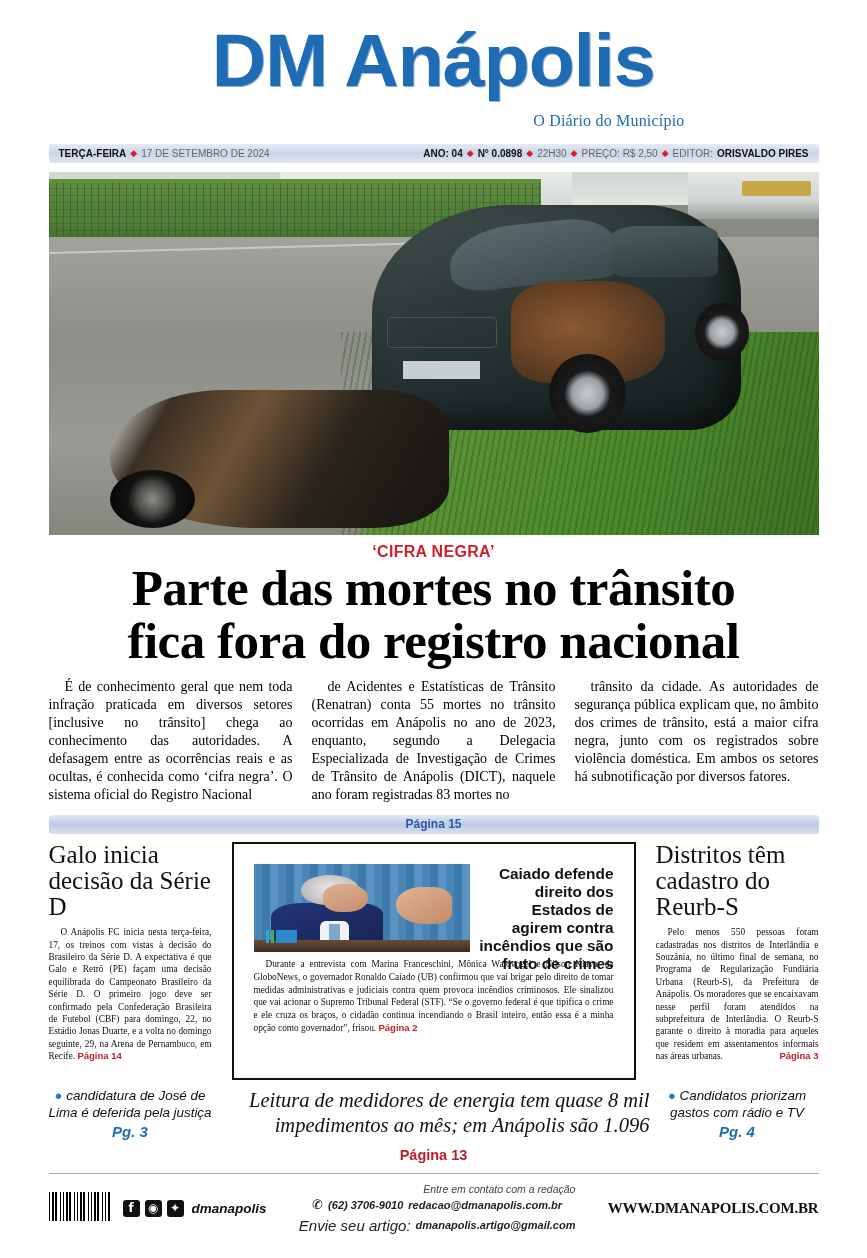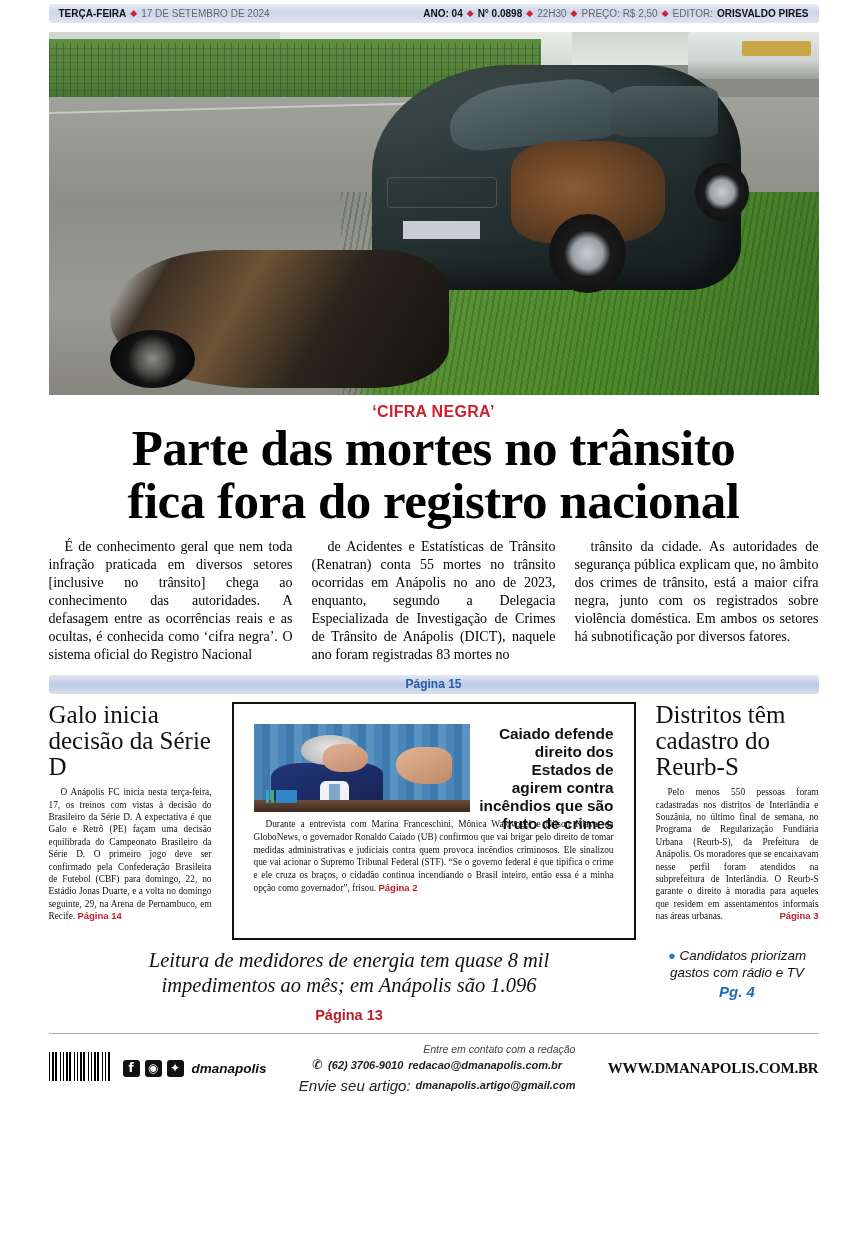--- a/index.html
+++ b/index.html
@@ -404,20 +404,21 @@
   .teaser-mid {
     flex: 1;
     text-align: center;
   }
   .teaser-mid-head {
     font-family: "Liberation Serif", serif;
     font-style: italic;
     font-size: 20.5px;
     line-height: 1.2;
     color: #111;
+    text-align: right;
   }
   .teaser-mid-pg {
     margin-top: 9px;
     font-family: "Liberation Sans", sans-serif;
     font-weight: bold;
     font-size: 14.5px;
     color: #b5202c;
   }
 
   
@@ -486,20 +487,26 @@
     font-size: 15px;
     color: #111;
     letter-spacing: -0.2px;
   }
 </style>
 </head>
 <body>
 
 <div class="page">
 
+  <div class="masthead">
+    <div class="logo-wrap">
+      <div class="logo-title">DM Anápolis</div>
+      <div class="logo-sub">O Diário do Município</div>
+    </div>
+  </div>
 
   <div class="datebar">
     <div class="datebar-left">
       <span class="db-strong">TERÇA-FEIRA</span>
       <span class="diamond">◆</span>
       <span class="db-norm">17 DE SETEMBRO DE 2024</span>
     </div>
     <div class="datebar-right">
       <span class="db-strong">ANO: 04</span>
       <span class="diamond">◆</span>
@@ -594,20 +601,27 @@
     <div class="tri-side">
       <div class="side-head">Distritos têm cadastro do Reurb-S</div>
       <div class="side-body">
         <p><span>Pelo menos 550 pessoas foram cadastradas nos distritos de Interlândia e Souzânia, no último final de semana, no Programa de Regularização Fundiária Urbana (Reurb-S), da Prefeitura de Anápolis. Os moradores que se encaixavam nesse perfil foram atendidos na subprefeitura de Interlândia. O Reurb-S garante o direito à moradia para aqueles que residem em assentamentos informais nas áreas urbanas.</span> <span class="pg-red-r">Página 3</span></p>
       </div>
     </div>
 
   </div>
 
   <div class="teasers">
+    <div class="teaser-side">
+      <div>
+        <span class="bullet">●</span>
+        <span>candidatura de José de Lima é deferida pela justiça</span>
+      </div>
+      <div class="teaser-pg">Pg. 3</div>
+    </div>
 
     <div class="teaser-mid">
       <div class="teaser-mid-head">Leitura de medidores de energia tem quase 8 mil</div>
       <div class="teaser-mid-head">impedimentos ao mês; em Anápolis são 1.096</div>
       <div class="teaser-mid-pg">Página 13</div>
     </div>
 
     <div class="teaser-side">
       <div>
         <span class="bullet">●</span>

